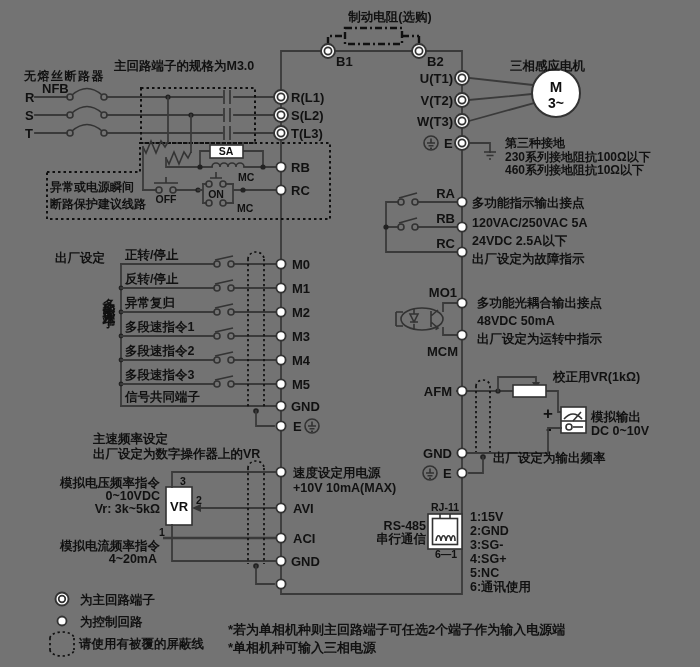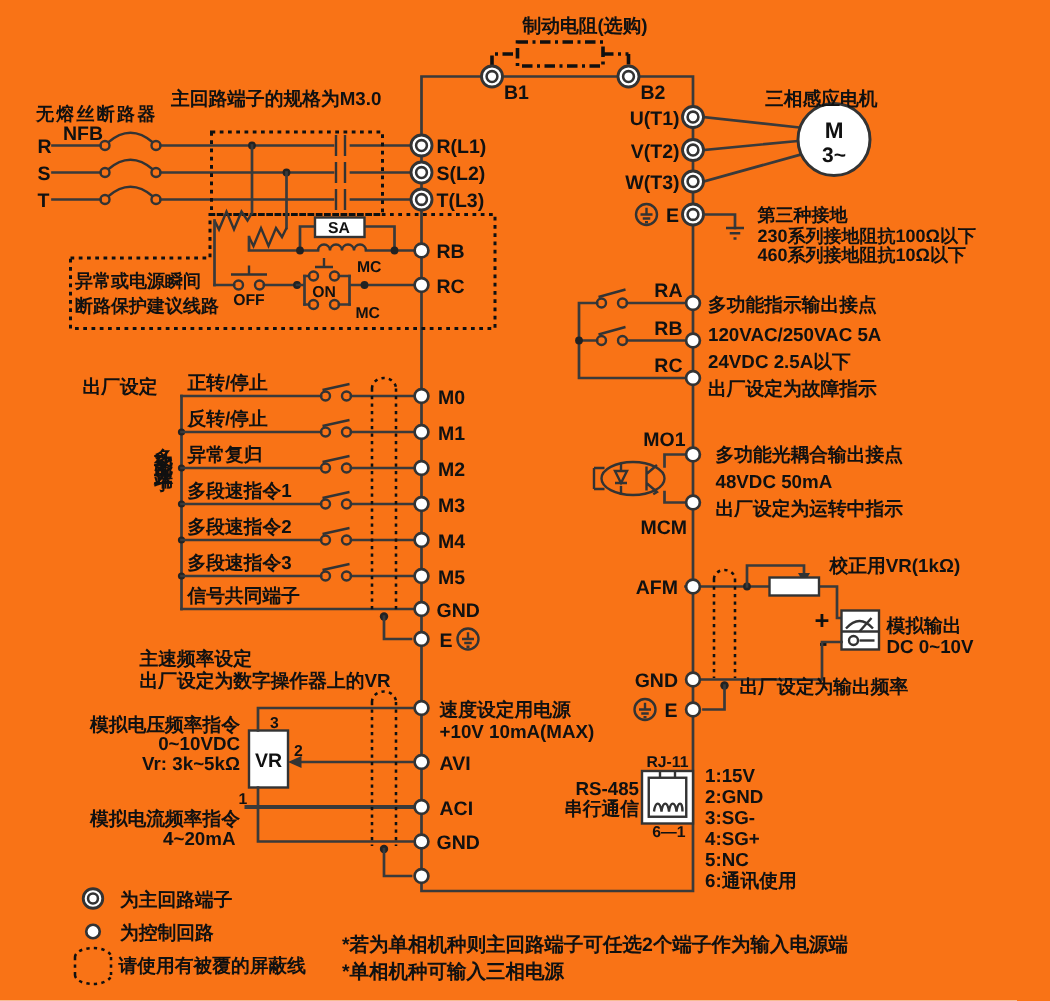--- a/index.html
+++ b/index.html
@@ -1,16 +1,16 @@
 <!DOCTYPE html>
 <html><head>
 <meta charset="utf-8">
 <style>
   html,body{margin:0;padding:0;background:#f6f6f6;}
-  .stage{position:relative;width:700px;height:667px;background:#f97316;margin:0 auto;
+  .stage{position:relative;width:700px;height:667px;background:#737373;margin:0 auto;
          font-family:"Liberation Sans","DejaVu Sans",sans-serif;}
   svg{position:absolute;left:0;top:0;}
   svg text{fill:#111;font-family:"Liberation Sans","DejaVu Sans",sans-serif;}
   .wire{stroke:#3a3a3a;stroke-width:1.8;fill:none;stroke-linecap:square;}
   .wire2{stroke:#3a3a3a;stroke-width:2.6;fill:none;}
   .sym{stroke:#333;stroke-width:1.6;fill:none;}
   .dotbox{stroke:#101010;stroke-width:2;fill:none;stroke-dasharray:2.5 3;}
   .dashdot{stroke:#101010;stroke-width:2.4;fill:none;stroke-dasharray:7 3 2 3;}
   .shield{stroke:#101010;stroke-width:1.7;fill:none;stroke-dasharray:2.2 2.8;}
   .tmain-o{fill:#fff;stroke:#333;stroke-width:1.9;}

